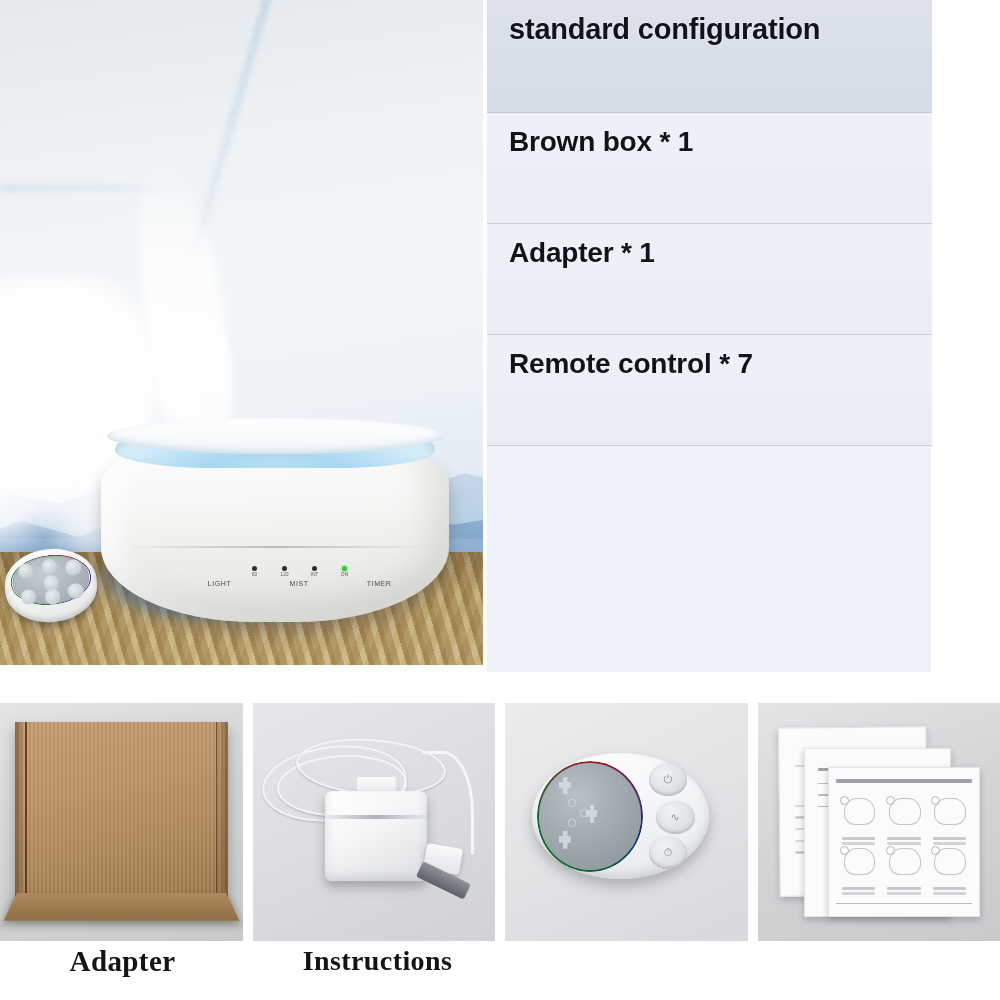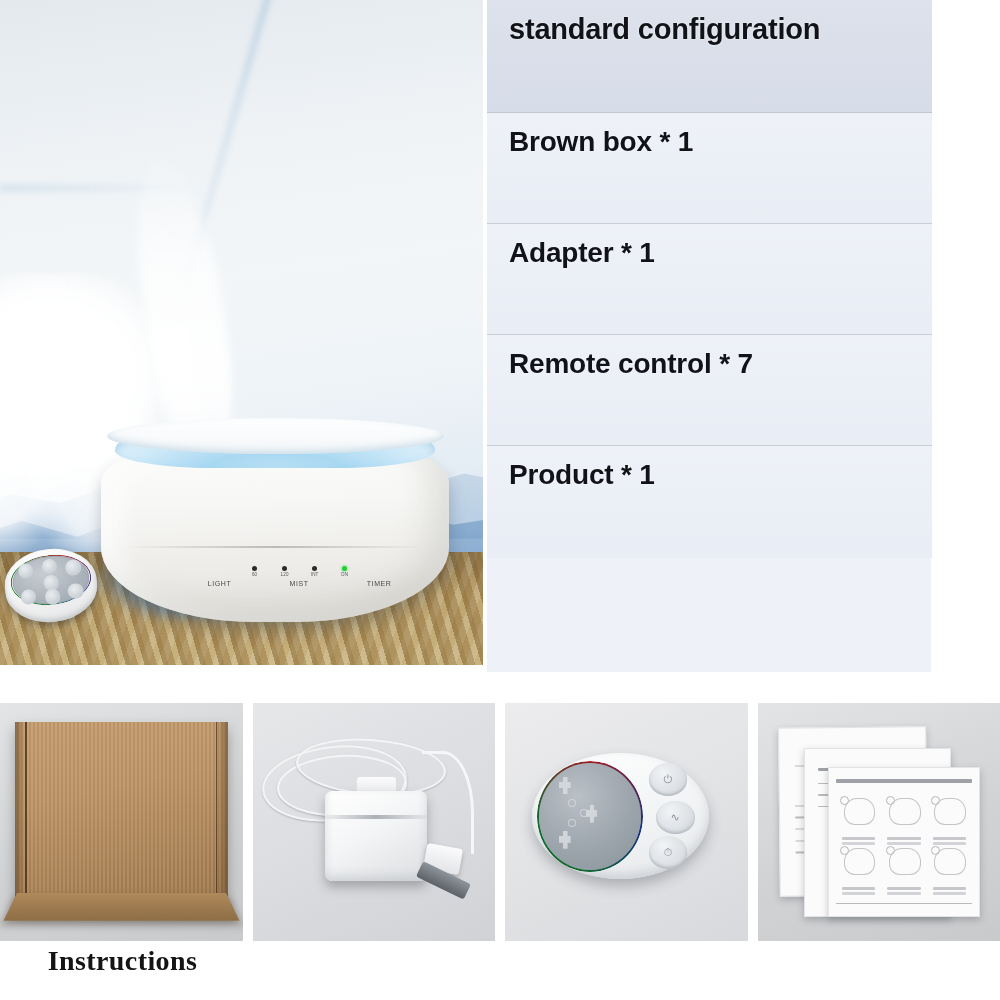--- a/index.html
+++ b/index.html
@@ -410,23 +410,20 @@
     </div>
     <div class="spec-row" style="height:111px">
       <div class="txt">Brown box * 1</div>
     </div>
     <div class="spec-row" style="height:111px">
       <div class="txt">Adapter * 1</div>
     </div>
     <div class="spec-row" style="height:111px">
       <div class="txt">Remote control * 7</div>
     </div>
-    <div class="spec-row" style="height:112px;border-bottom:none">
-      <div class="txt">Product * 1</div>
-    </div>
   </div>
 
   <div class="thumbs">
 
     <div class="thumb tb-bg-gray">
       <div class="thumb-inner">
         <div class="box">
           <div class="box-tex"></div>
           <div class="box-flapL"></div>
           <div class="box-flapR"></div>
@@ -524,16 +521,17 @@
                 <div class="cell-cap"></div>
             </div>
           </div>
           <div class="sh-line" style="left:5%;bottom:8%;width:90%"></div>
         </div>
       </div>
     </div>
   </div>
 
   <div class="captions">
+    <div class="cap">Adapter</div>
     <div class="cap c-instr">Instructions</div>
   </div>
 
 </div>
 
 </body></html>

